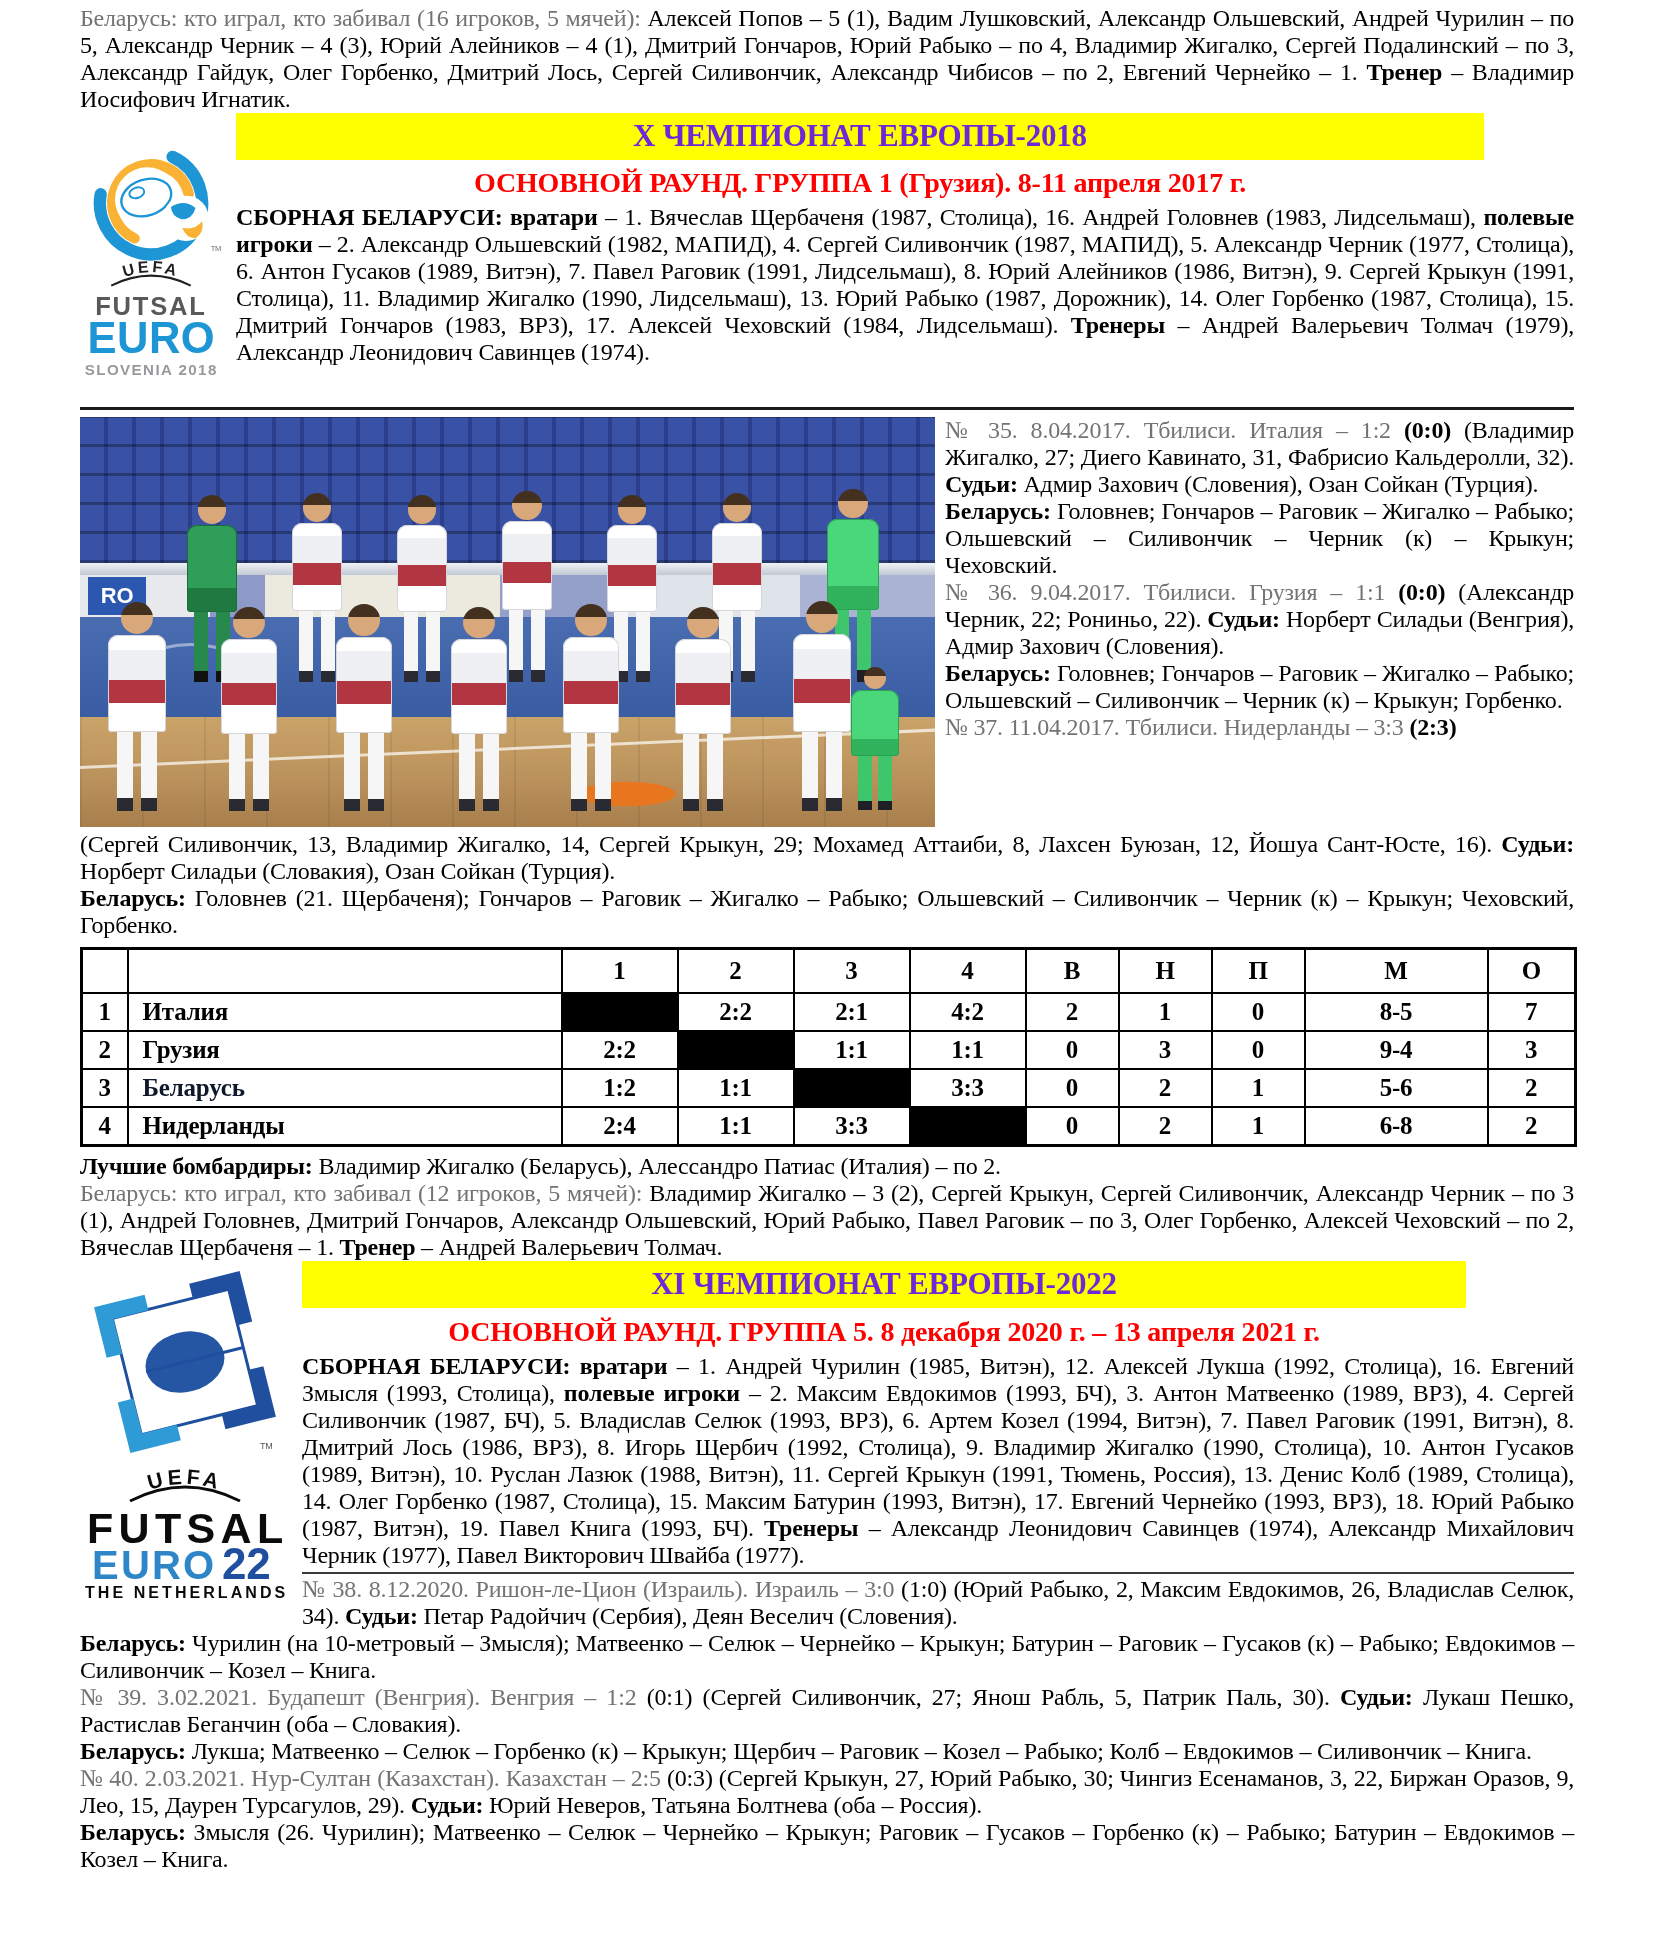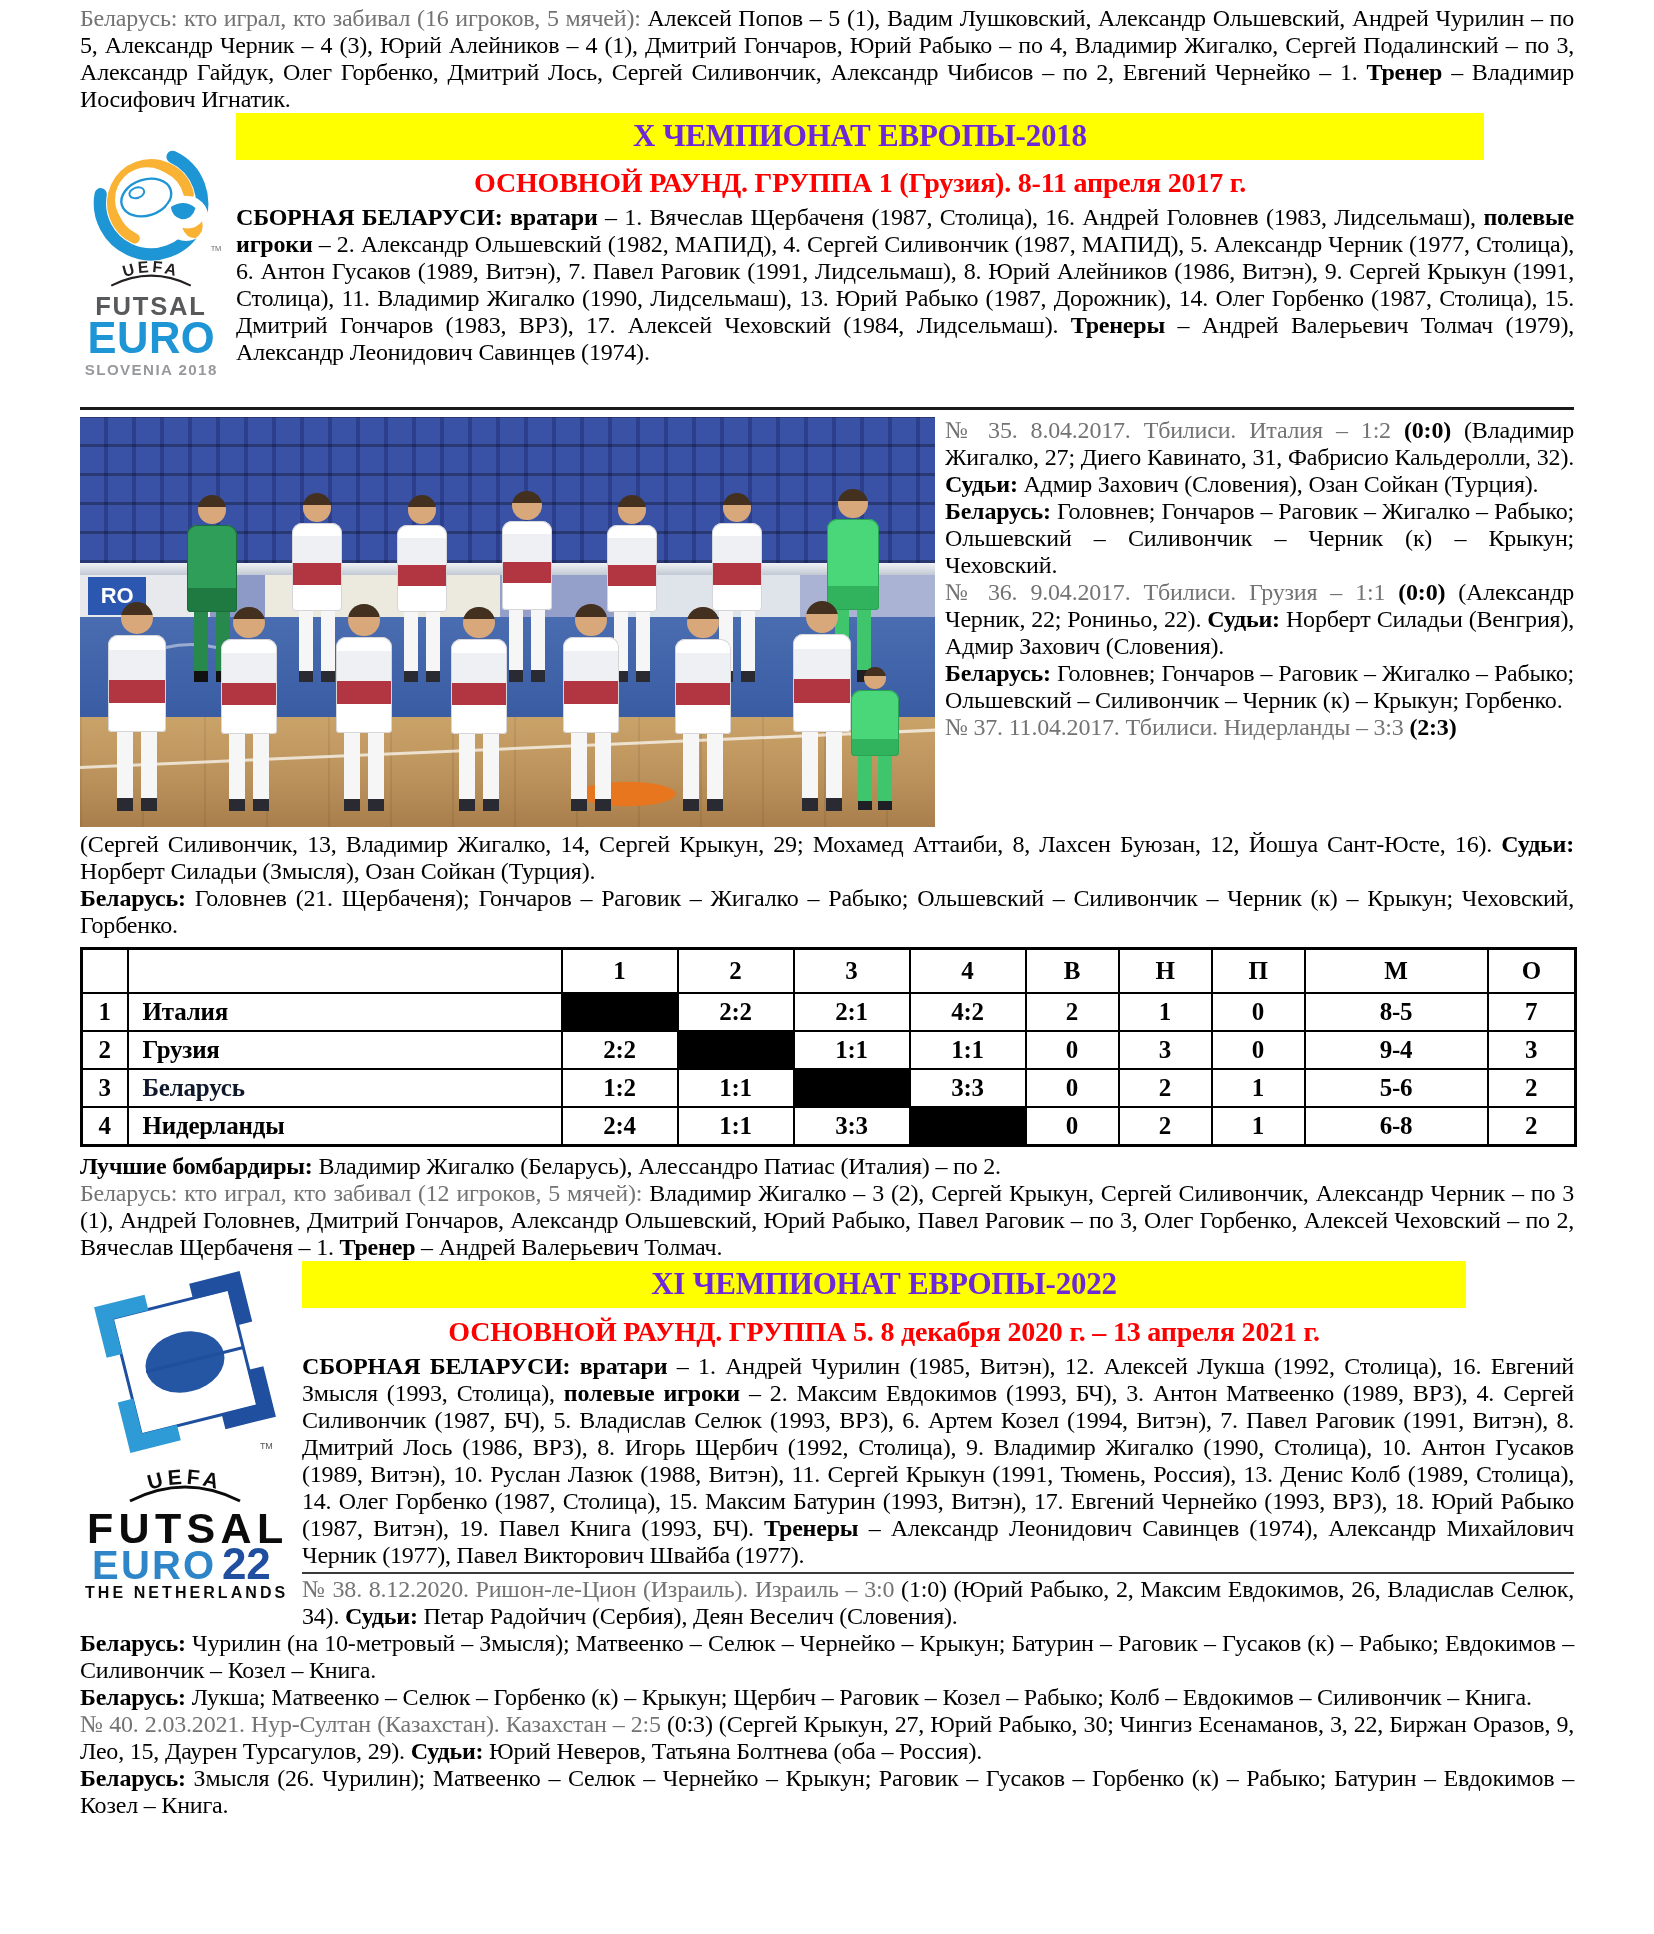--- a/index.html
+++ b/index.html
@@ -190,21 +190,21 @@
       </div>
     <div class="mcol">
       <p><span class="purple">№ 35. 8.04.2017. Тбилиси. Италия – 1:2</span><span class="b"> (0:0)</span><span> (Владимир Жигалко, 27; Диего Кавинато, 31, Фабрисио Кальдеролли, 32). </span><span class="b">Судьи:</span><span> Адмир Захович (Словения), Озан Сойкан (Турция).</span></p>
       <p><span class="b">Беларусь:</span><span> Головнев; Гончаров – Раговик – Жигалко – Рабыко; Ольшевский – Силивончик – Черник (к) – Крыкун; Чеховский.</span></p>
       <p><span class="purple">№ 36. 9.04.2017. Тбилиси. Грузия – 1:1</span><span class="b"> (0:0)</span><span> (Александр Черник, 22; Рониньо, 22). </span><span class="b">Судьи:</span><span> Норберт Силадьи (Венгрия), Адмир Захович (Словения).</span></p>
       <p><span class="b">Беларусь:</span><span> Головнев; Гончаров – Раговик – Жигалко – Рабыко; Ольшевский – Силивончик – Черник (к) – Крыкун; Горбенко.</span></p>
       <p><span class="purple">№ 37. 11.04.2017. Тбилиси. Нидерланды – 3:3</span><span class="b"> (2:3)</span></p>
     </div>
   </div>
 
-  <p><span>(Сергей Силивончик, 13, Владимир Жигалко, 14, Сергей Крыкун, 29; Мохамед Аттаиби, 8, Лахсен Буюзан, 12, Йошуа Сант-Юсте, 16). </span><span class="b">Судьи:</span><span> Норберт Силадьи (Змысля), Озан Сойкан (Турция).</span></p>
+  <p><span>(Сергей Силивончик, 13, Владимир Жигалко, 14, Сергей Крыкун, 29; Мохамед Аттаиби, 8, Лахсен Буюзан, 12, Йошуа Сант-Юсте, 16). </span><span class="b">Судьи:</span><span> Норберт Силадьи (Словакия), Озан Сойкан (Турция).</span></p>
   <p><span class="b">Беларусь:</span><span> Головнев (21. Щербаченя); Гончаров – Раговик – Жигалко – Рабыко; Ольшевский – Силивончик – Черник (к) – Крыкун; Чеховский, Горбенко.</span></p>
 
   <table class="st">
     <colgroup>
       <col style="width:46px">
         <col style="width:434px">
         <col style="width:116px">
         <col style="width:116px">
         <col style="width:116px">
         <col style="width:116px">
@@ -307,18 +307,19 @@
         <text x="142" y="312" font-size="44" font-weight="bold" fill="#1F4F9E" font-family="Liberation Sans, DejaVu Sans, sans-serif">22</text>
         <text x="105" y="331" text-anchor="middle" font-size="16" font-weight="bold" fill="#0b0b0b" textLength="200" font-family="Liberation Sans, DejaVu Sans, sans-serif">THE NETHERLANDS</text>
       </svg>
     </div>
     <div class="banner banner2"><span>XI ЧЕМПИОНАТ ЕВРОПЫ-2022</span></div>
     <div class="subhead subhead2">ОСНОВНОЙ РАУНД. ГРУППА 5. 8 декабря 2020 г. – 13 апреля 2021 г.</div>
     <p><span class="b">СБОРНАЯ БЕЛАРУСИ:</span><span class="b"> вратари</span><span> – 1. Андрей Чурилин (1985, Витэн), 12. Алексей Лукша (1992, Столица), 16. Евгений Змысля (1993, Столица), </span><span class="b">полевые игроки</span><span> – 2. Максим Евдокимов (1993, БЧ), 3. Антон Матвеенко (1989, ВРЗ), 4. Сергей Силивончик (1987, БЧ), 5. Владислав Селюк (1993, ВРЗ), 6. Артем Козел (1994, Витэн), 7. Павел Раговик (1991, Витэн), 8. Дмитрий Лось (1986, ВРЗ), 8. Игорь Щербич (1992, Столица), 9. Владимир Жигалко (1990, Столица), 10. Антон Гусаков (1989, Витэн), 10. Руслан Лазюк (1988, Витэн), 11. Сергей Крыкун (1991, Тюмень, Россия), 13. Денис Колб (1989, Столица), 14. Олег Горбенко (1987, Столица), 15. Максим Батурин (1993, Витэн), 17. Евгений Чернейко (1993, ВРЗ), 18. Юрий Рабыко (1987, Витэн), 19. Павел Книга (1993, БЧ). </span><span class="b">Тренеры</span><span> – Александр Леонидович Савинцев (1974), Александр Михайлович Черник (1977), Павел Викторович Швайба (1977).</span></p>
     <div class="hrule2"></div>
     <p><span class="purple">№ 38. 8.12.2020. Ришон-ле-Цион (Израиль). Израиль – 3:0</span><span> (1:0) (Юрий Рабыко, 2, Максим Евдокимов, 26, Владислав Селюк, 34). </span><span class="b">Судьи:</span><span> Петар Радойчич (Сербия), Деян Веселич (Словения).</span></p>
     <p><span class="b">Беларусь:</span><span> Чурилин (на 10-метровый – Змысля); Матвеенко – Селюк – Чернейко – Крыкун; Батурин – Раговик – Гусаков (к) – Рабыко; Евдокимов – Силивончик – Козел – Книга.</span></p>
+    <p><span class="purple">№ 39. 3.02.2021. Будапешт (Венгрия). Венгрия – 1:2</span><span> (0:1) (Сергей Силивончик, 27; Янош Рабль, 5, Патрик Паль, 30). </span><span class="b">Судьи:</span><span> Лукаш Пешко, Растислав Беганчин (оба – Словакия).</span></p>
     <p><span class="b">Беларусь:</span><span> Лукша; Матвеенко – Селюк – Горбенко (к) – Крыкун; Щербич – Раговик – Козел – Рабыко; Колб – Евдокимов – Силивончик – Книга.</span></p>
     <p><span class="purple">№ 40. 2.03.2021. Нур-Султан (Казахстан). Казахстан – 2:5</span><span> (0:3) (Сергей Крыкун, 27, Юрий Рабыко, 30; Чингиз Есенаманов, 3, 22, Биржан Оразов, 9, Лео, 15, Даурен Турсагулов, 29). </span><span class="b">Судьи:</span><span> Юрий Неверов, Татьяна Болтнева (оба – Россия).</span></p>
     <p><span class="b">Беларусь:</span><span> Змысля (26. Чурилин); Матвеенко – Селюк – Чернейко – Крыкун; Раговик – Гусаков – Горбенко (к) – Рабыко; Батурин – Евдокимов – Козел – Книга.</span></p>
   </section>
 
 </div>
 
 </body></html>

